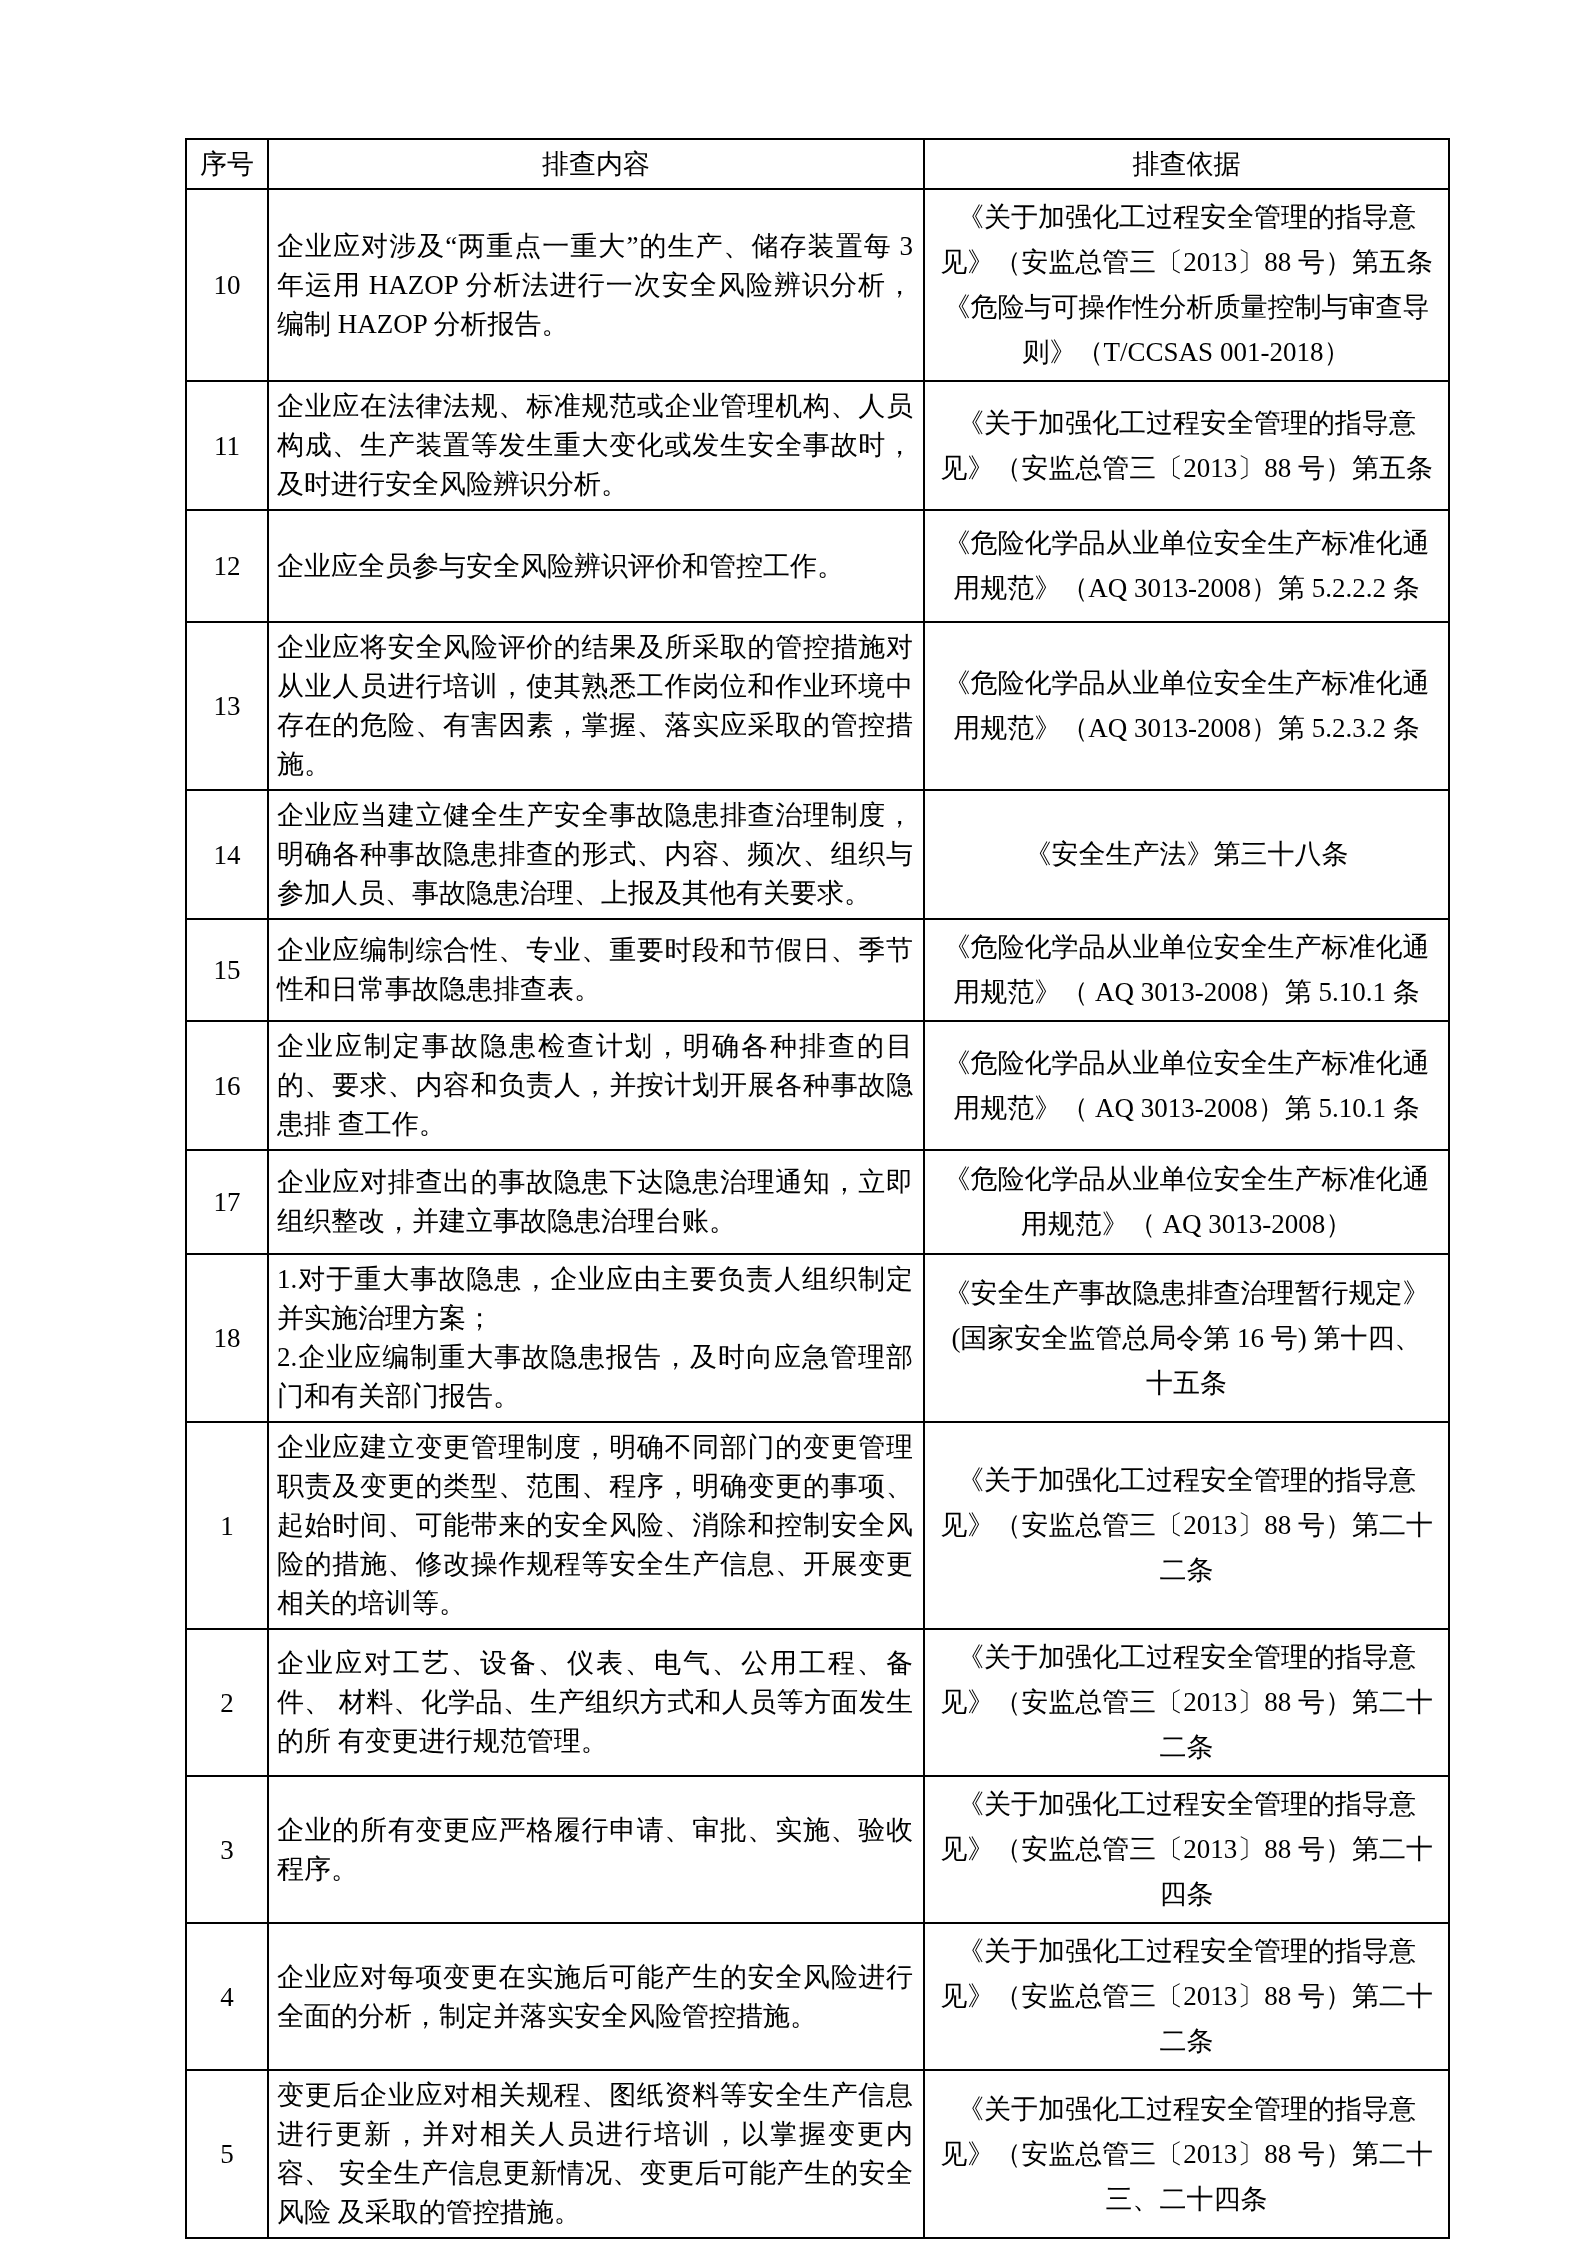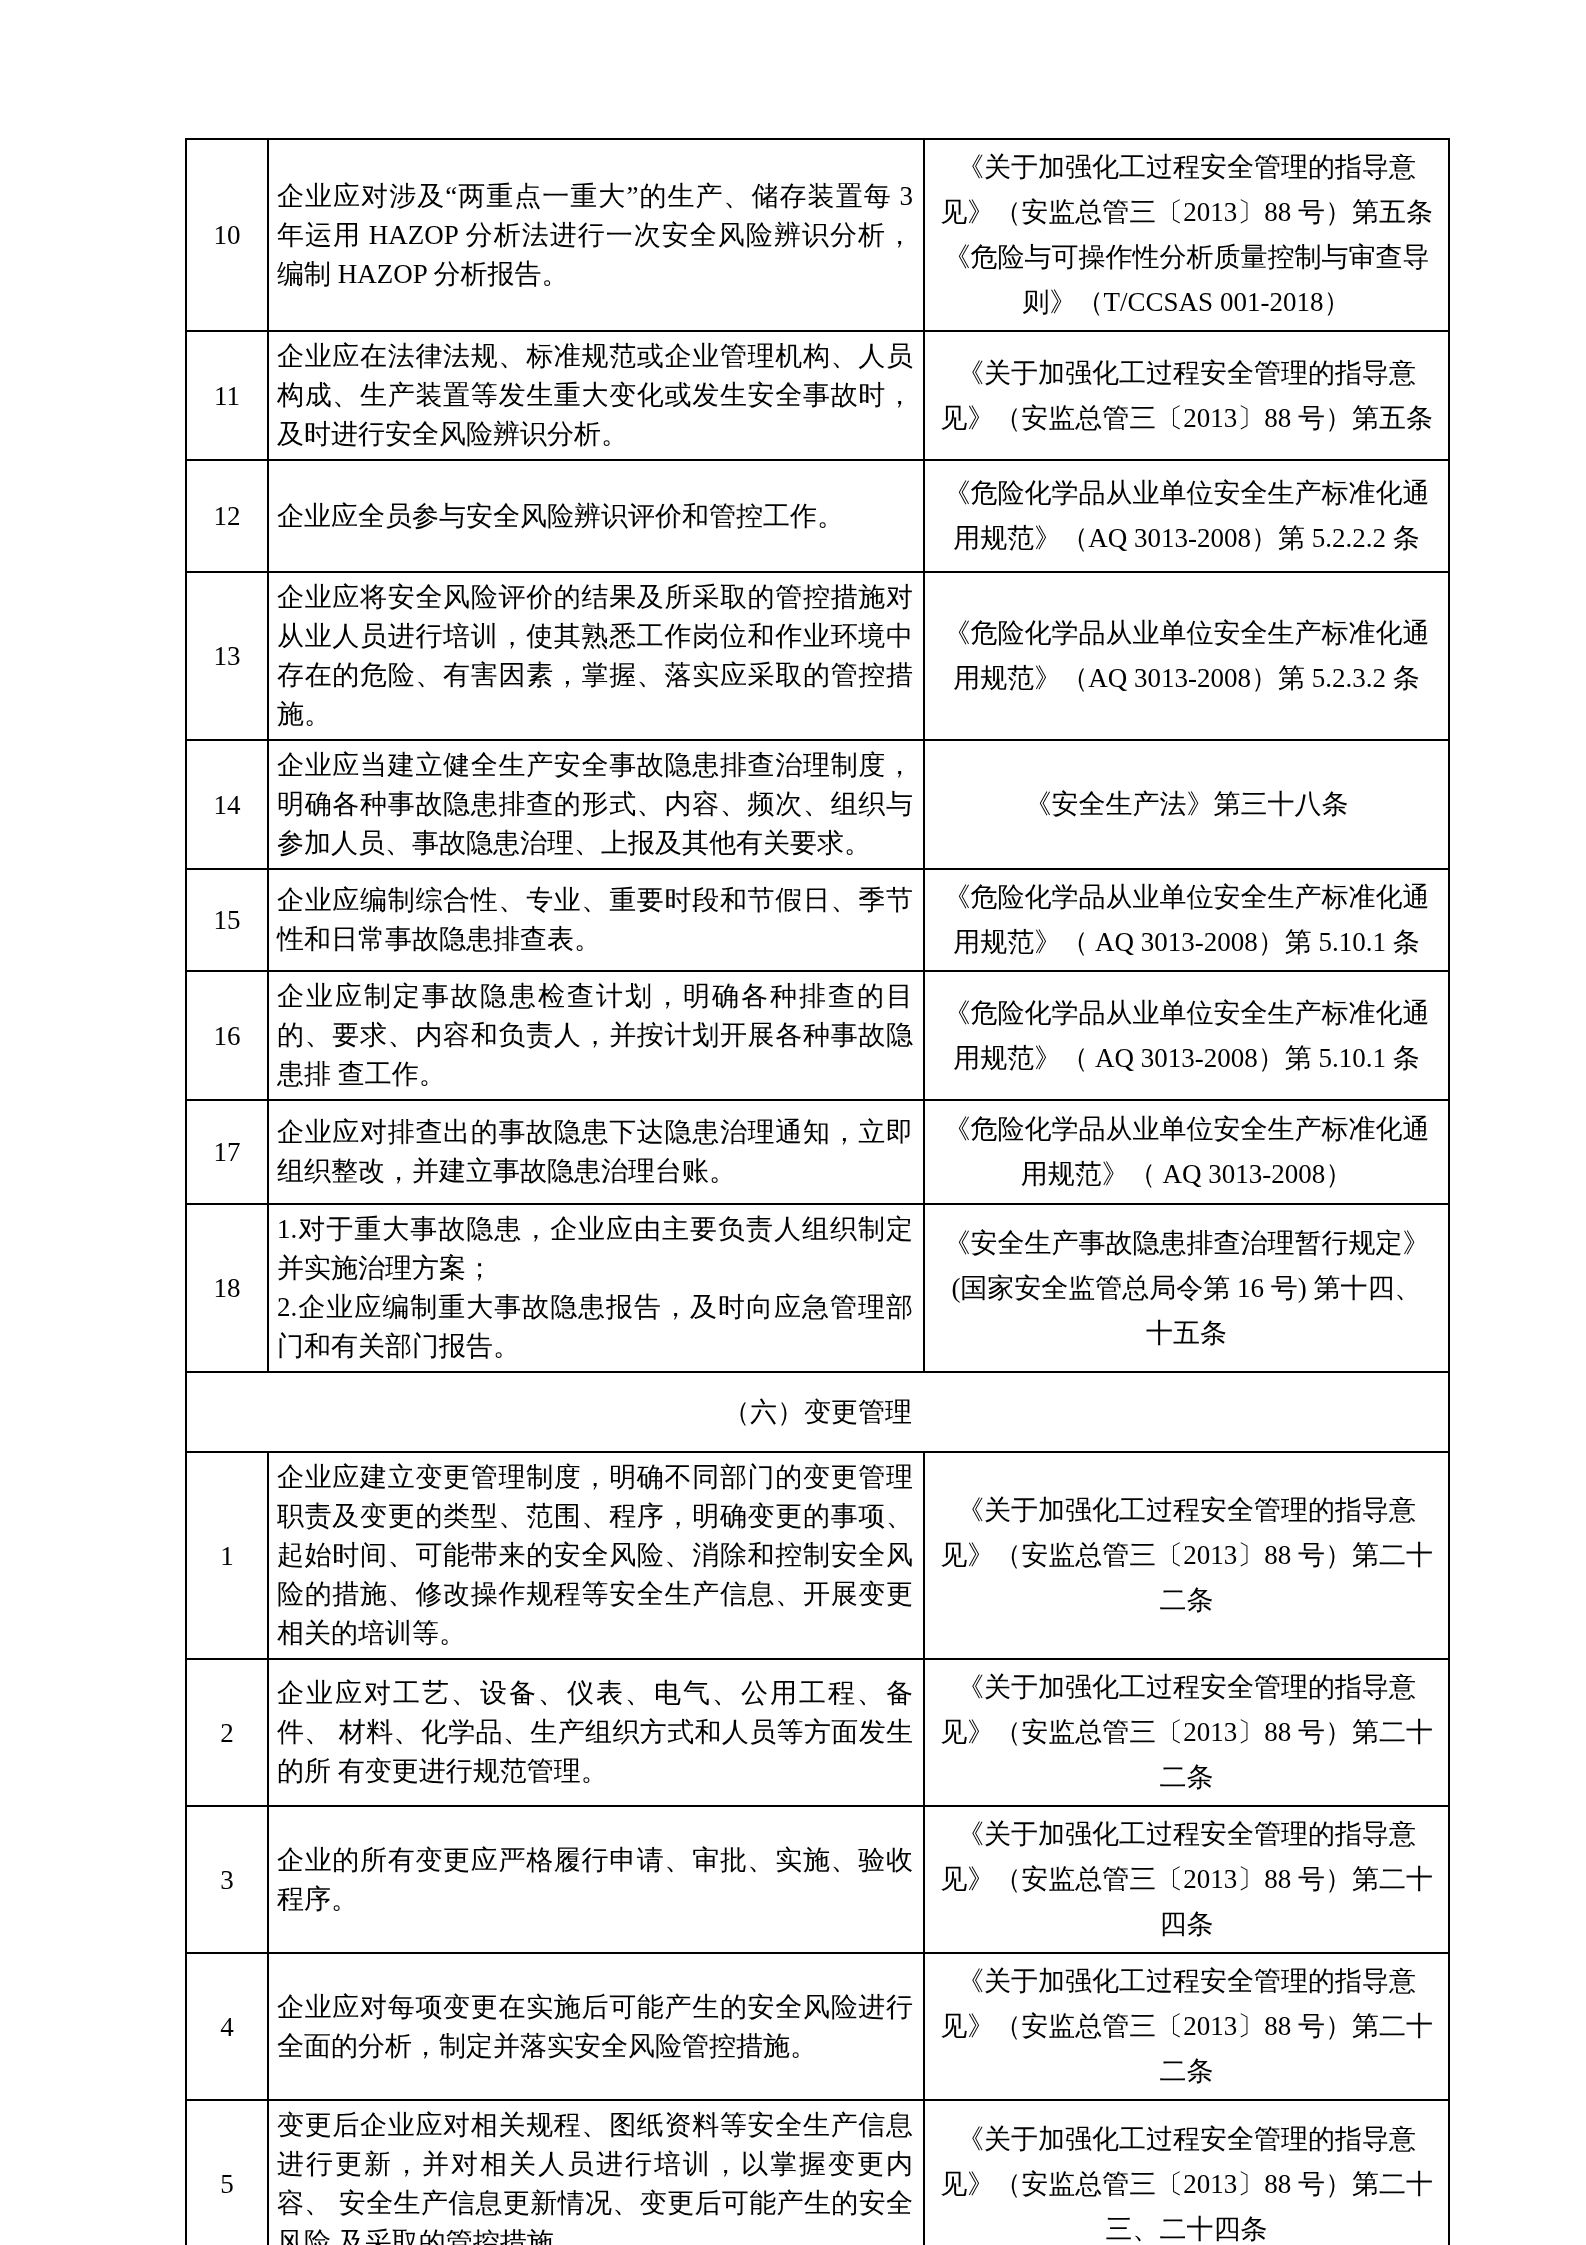--- a/index.html
+++ b/index.html
@@ -63,20 +63,25 @@
 <body>
 
 <div class="page">
   <table class="checklist">
     <colgroup>
       <col style="width:82px">
       <col style="width:656px">
       <col style="width:525px">
     </colgroup>
     <tbody>
+        <tr style="height:50px">
+      <th class="hdr">序号</th>
+      <th class="hdr">排查内容</th>
+      <th class="hdr">排查依据</th>
+    </tr>
 
     <tr style="height:160px">
       <td class="no">10</td>
       <td class="content">企业应对涉及“两重点一重大”的生产、储存装置每 3 年运用 HAZOP 分析法进行一次安全风险辨识分析， 编制 HAZOP 分析报告。</td>
       <td class="basis">《关于加强化工过程安全管理的指导意 见》（安监总管三〔2013〕88 号）第五条
 《危险与可操作性分析质量控制与审查导 则》（T/CCSAS 001-2018）</td>
     </tr>
 
     <tr style="height:122px">
       <td class="no">11</td>
@@ -120,23 +125,20 @@
       <td class="basis">《危险化学品从业单位安全生产标准化通 用规范》（ AQ 3013-2008）</td>
     </tr>
 
     <tr style="height:145px">
       <td class="no">18</td>
       <td class="content">1.对于重大事故隐患，企业应由主要负责人组织制定 并实施治理方案；
 2.企业应编制重大事故隐患报告，及时向应急管理部 门和有关部门报告。</td>
       <td class="basis">《安全生产事故隐患排查治理暂行规定》(国家安全监管总局令第 16 号) 第十四、 十五条</td>
     </tr>
 
-    <tr style="height:80px">
-      <td class="section" colspan="3">（六）变更管理</td>
-    </tr>
 
     <tr style="height:198px">
       <td class="no">1</td>
       <td class="content">企业应建立变更管理制度，明确不同部门的变更管理 职责及变更的类型、范围、程序，明确变更的事项、 起始时间、可能带来的安全风险、消除和控制安全风 险的措施、修改操作规程等安全生产信息、开展变更 相关的培训等。</td>
       <td class="basis">《关于加强化工过程安全管理的指导意 见》（安监总管三〔2013〕88 号）第二十 二条</td>
     </tr>
 
     <tr style="height:120px">
       <td class="no">2</td>
       <td class="content">企业应对工艺、设备、仪表、电气、公用工程、备件、 材料、化学品、生产组织方式和人员等方面发生的所 有变更进行规范管理。</td>

